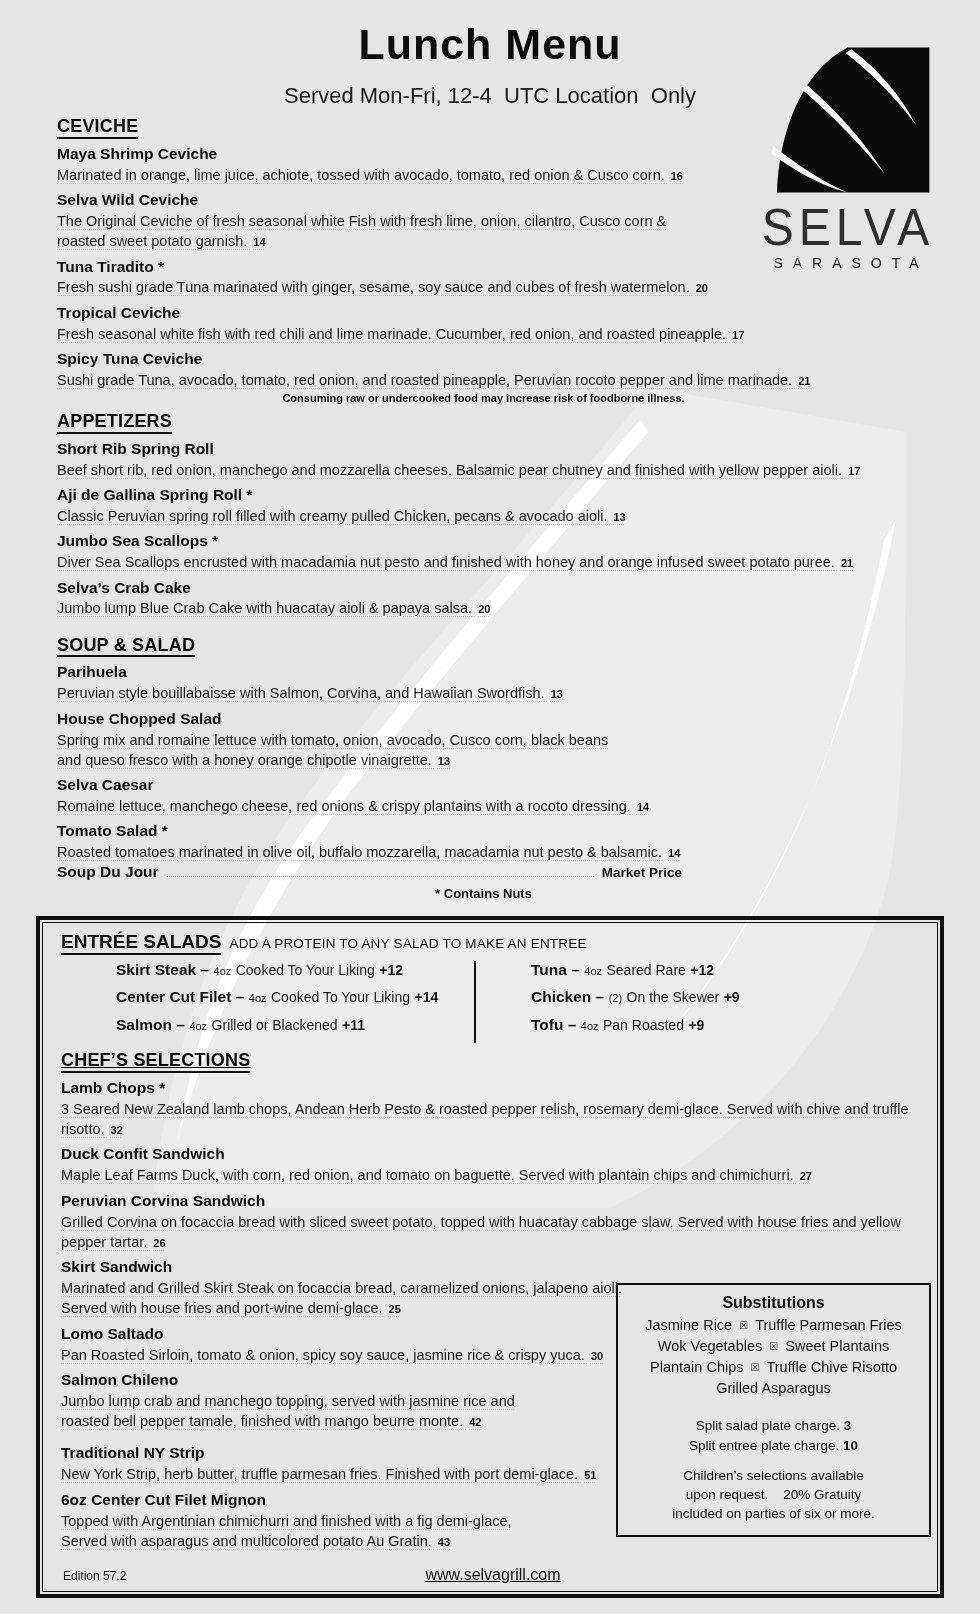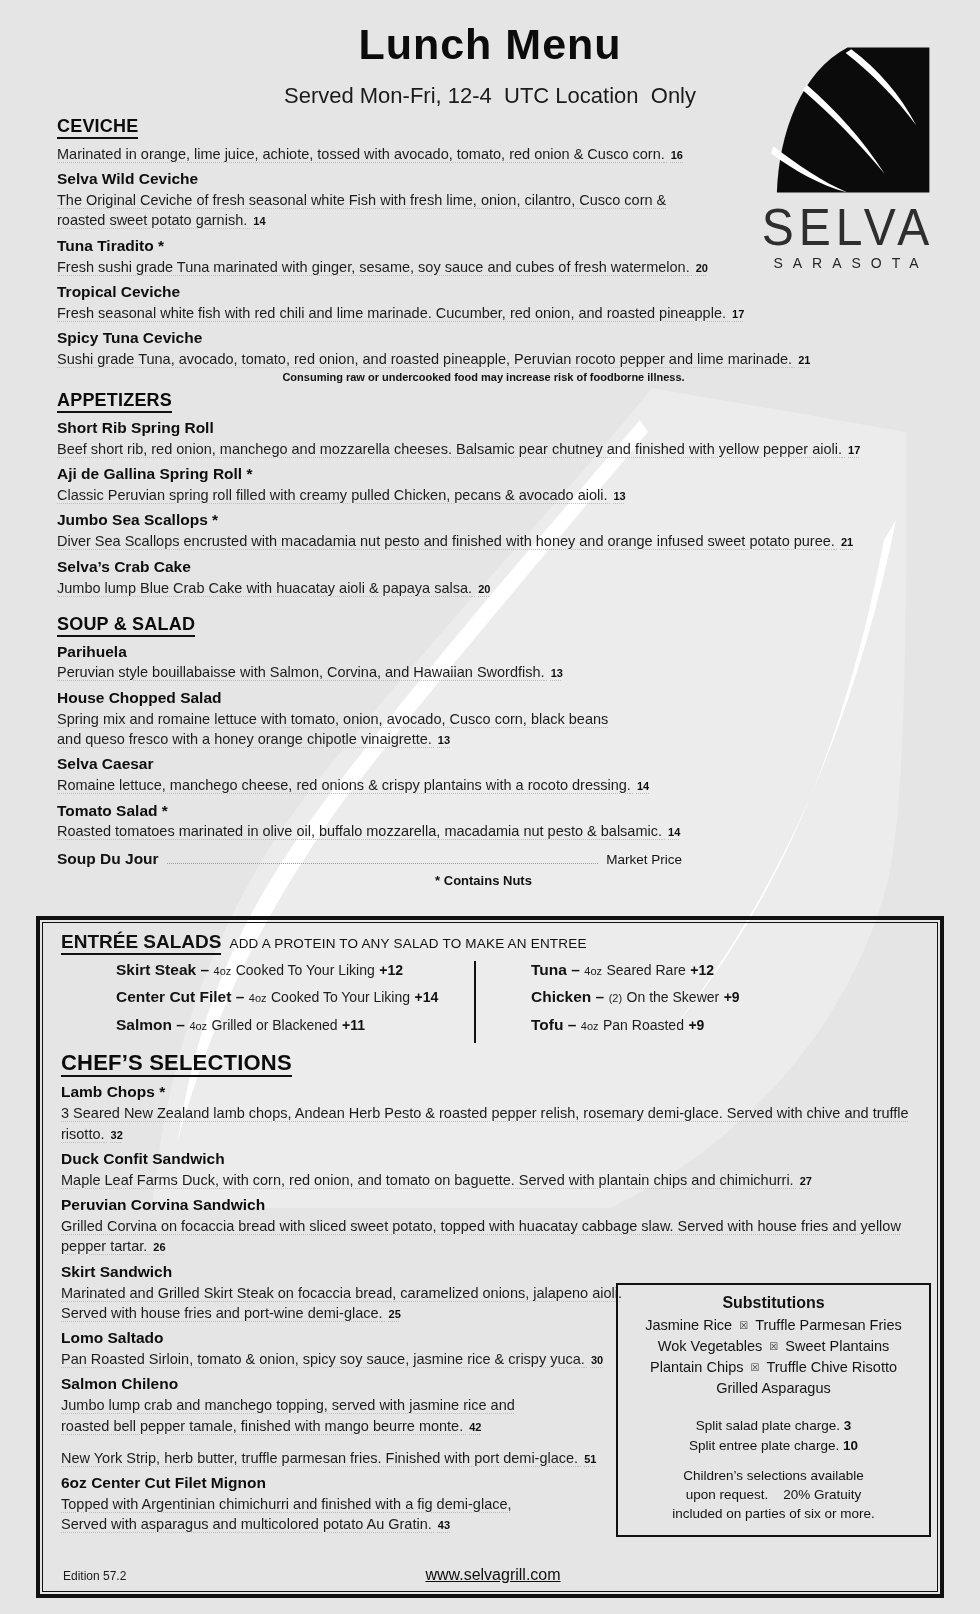--- a/index.html
+++ b/index.html
@@ -21,24 +21,24 @@
   .sec-h{display:inline-block;font-size:18px;font-weight:bold;letter-spacing:.2px;border-bottom:2.5px solid #111;
          line-height:1.15;margin:7px 0 0;color:#0c0c0c;}
   .item{margin-top:5px;}
   .item-name{font-size:15.5px;font-weight:bold;line-height:1.35;color:#0e0e0e;}
   .desc,.desc-line{font-size:14.5px;line-height:1.4;color:#1c1c1c;
     text-decoration-line:underline;text-decoration-style:dotted;text-decoration-color:#bdbdbd;
     text-decoration-thickness:1px;text-underline-offset:3px;}
   .price{font-weight:bold;font-size:11px;margin-left:2px;color:#0e0e0e;}
   .raw-note{text-align:center;font-size:11px;font-weight:bold;margin-top:2px;color:#111;}
   .nuts-note{text-align:center;font-size:13px;font-weight:bold;margin-top:5px;color:#111;}
-  .soup-row{display:flex;align-items:baseline;width:625px;margin-top:8px;}
+  .soup-row{display:flex;align-items:baseline;width:625px;}
   .soup-name{font-size:15.5px;font-weight:bold;white-space:nowrap;}
   .leader{flex:1;border-bottom:1.5px dotted #9a9a9a;margin:0 8px 4px;}
-  .market{font-size:13.5px;font-weight:normal;white-space:nowrap;}
+  .market{font-size:13.5px;font-weight:bold;white-space:nowrap;}
 
   .bigbox{position:absolute;left:36px;right:36px;top:897px;bottom:16px;border:4px solid #111;z-index:2;margin-top:19px;}
   .bigbox-inner{position:absolute;inset:2px;border:1.5px solid #111;padding:8px 12px 6px 18px;}
   .box-h{font-size:19px;font-weight:bold;}
   .box-h .hline{border-bottom:2.5px solid #111;padding-bottom:1px;}
   .box-note{font-size:13.5px;font-weight:normal;margin-left:8px;letter-spacing:.2px;}
   .proteins{display:flex;margin-top:8px;}
   .pcol{width:413px;padding-left:55px;box-sizing:border-box;}
   .pcol2{border-left:2.5px solid #111;width:auto;}
   .protein-row{margin-bottom:9px;line-height:1.15;}
@@ -89,20 +89,21 @@
     <div class="brand">SELVA</div>
     <div class="city">SARASOTA</div>
   </div>
 
   <div class="content">
 
     <div>
       <span class="sec-h">CEVICHE</span>
 
       <div class="item">
+        <div class="item-name">Maya Shrimp Ceviche</div>
         <div class="desc"><span>Marinated in orange, lime juice, achiote, tossed with avocado, tomato, red onion &amp; Cusco corn.</span> <span class="price">16</span></div>
       </div>
       <div class="item">
         <div class="item-name">Selva Wild Ceviche</div>
         <div class="desc-line">The Original Ceviche of fresh seasonal white Fish with fresh lime, onion, cilantro, Cusco corn &amp;</div>
         <div class="desc"><span>roasted sweet potato garnish.</span> <span class="price">14</span></div>
       </div>
       <div class="item">
         <div class="item-name">Tuna Tiradito *</div>
         <div class="desc"><span>Fresh sushi grade Tuna marinated with ginger, sesame, soy sauce and cubes of fresh watermelon.</span> <span class="price">20</span></div>
@@ -213,21 +214,21 @@
           <div class="protein-row">
             <span class="p-name">Tofu –</span>
             <span class="p-qty">4oz</span>
             <span class="p-rest">Pan Roasted</span>
             <span class="p-plus">+9</span>
           </div>
         </div>
       </div>
 
       <div>
-        <span class="sec-h" style="font-size:22px;">CHEF’S SELECTIONS</span>
+        <span class="sec-h" style="font-size:18px;text-decoration:underline;">CHEF’S SELECTIONS</span>
 
         <div class="item">
           <div class="item-name">Lamb Chops *</div>
           <div class="desc"><span>3 Seared New Zealand lamb chops, Andean Herb Pesto &amp; roasted pepper relish, rosemary demi-glace. Served with chive and truffle risotto.</span> <span class="price">32</span></div>
         </div>
         <div class="item">
           <div class="item-name">Duck Confit Sandwich</div>
           <div class="desc"><span>Maple Leaf Farms Duck, with corn, red onion, and tomato on baguette. Served with plantain chips and chimichurri.</span> <span class="price">27</span></div>
         </div>
         <div class="item">
@@ -242,20 +243,21 @@
         <div class="item narrow">
           <div class="item-name">Lomo Saltado</div>
           <div class="desc"><span>Pan Roasted Sirloin, tomato &amp; onion, spicy soy sauce, jasmine rice &amp; crispy yuca.</span> <span class="price">30</span></div>
         </div>
         <div class="item narrow">
           <div class="item-name">Salmon Chileno</div>
           <div class="desc-line">Jumbo lump crab and manchego topping, served with jasmine rice and</div>
           <div class="desc"><span>roasted bell pepper tamale, finished with mango beurre monte.</span> <span class="price">42</span></div>
         </div>
         <div class="item narrow" style="margin-top:12px;">
+          <div class="item-name">Traditional NY Strip</div>
           <div class="desc"><span>New York Strip, herb butter, truffle parmesan fries. Finished with port demi-glace.</span> <span class="price">51</span></div>
         </div>
         <div class="item narrow">
           <div class="item-name">6oz Center Cut Filet Mignon</div>
           <div class="desc-line">Topped with Argentinian chimichurri and finished with a fig demi-glace,</div>
           <div class="desc"><span>Served with asparagus and multicolored potato Au Gratin.</span> <span class="price">43</span></div>
         </div>
       </div>
 
       <div class="subbox">

